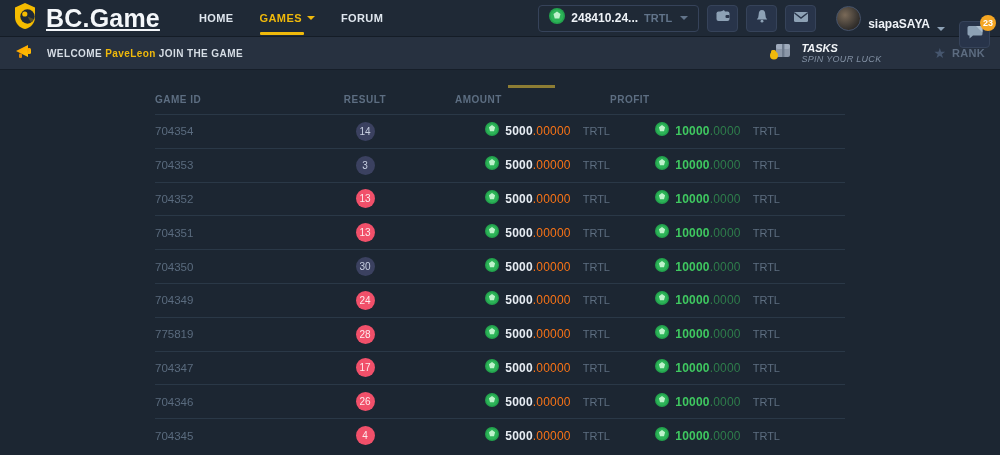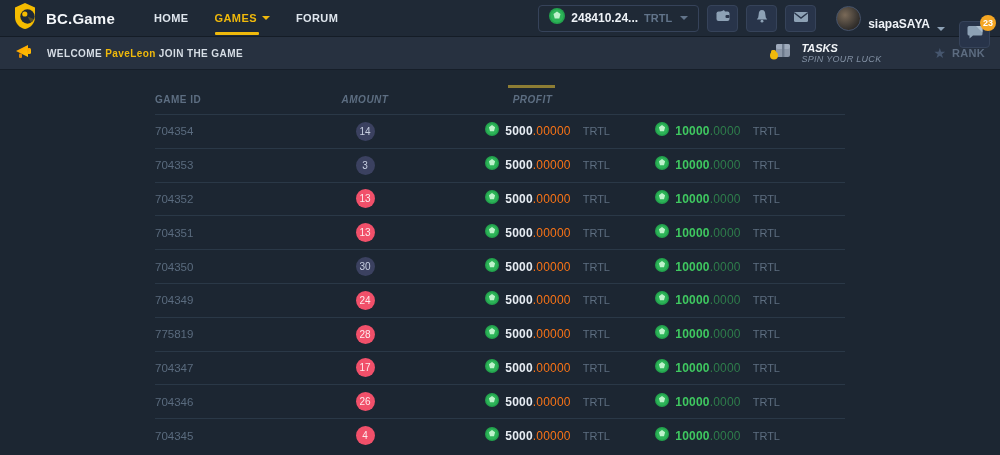--- a/index.html
+++ b/index.html
@@ -10,21 +10,21 @@
     color:#e6ecf2;
   }
   .page { position:relative; width:1000px; height:455px; }
 
   
   .navbar {
     height:37px; background:#1f2936; border-bottom:1px solid #141c26;
     display:flex; align-items:center; padding:0 10px 0 12px;
   }
   .logo { display:flex; align-items:center; gap:8px; margin-right:26px; cursor:pointer; }
-  .brand { font-size:15px; font-weight:bold; color:#f4f7fa; letter-spacing:.2px; }
+  .brand { font-size:25px; font-weight:bold; color:#f4f7fa; letter-spacing:.2px;text-decoration:underline; }
   .main-nav { display:flex; height:37px; }
   .nav-item {
     position:relative; display:flex; align-items:center; padding:0 13px;
     font-size:11px; font-weight:bold; letter-spacing:.4px; color:#dfe6ee; cursor:pointer;
   }
   .nav-item.active { color:var(--accent); }
   .nav-item.active::after {
     content:""; position:absolute; left:13px; bottom:2px; width:44px; height:3px;
     background:var(--accent); border-radius:1px;
   }
@@ -90,21 +90,21 @@
     position:absolute; left:508px; top:0; width:47px; height:3px; background:#8d7d34;
   }
   .bets-table { width:690px; margin:15px 155px 0 155px; }
   .thead, .trow {
     display:grid; grid-template-columns:120px 180px 155px 170px;
     padding-right:65px; align-items:center;
   }
   .thead { height:29px; }
   .th { font-size:10px; font-weight:bold; letter-spacing:.5px; color:#5d6e82; }
   .th.c-result { text-align:center; }
-  .th.c-amount, .th.c-profit { text-align:center;font-style:italic; }
+  .th.c-amount, .th.c-profit { text-align:left; }
   .trow { height:33.8px; border-top:1px solid #2a3847; }
   .cell-gameid { font-size:11.5px; color:#5a6b7e; }
   .cell-result { display:flex; justify-content:center; }
   .badge {
     min-width:19px; height:19px; border-radius:50%; padding:0 3px;
     display:flex; align-items:center; justify-content:center;
     font-size:10px; font-weight:normal; color:rgba(255,255,255,.88);
   }
   .badge.navy { background:var(--badge-navy); color:#c9d0e2; }
   .badge.red  { background:var(--badge-red); }
@@ -254,20 +254,21 @@
       <span class="rank-label">RANK</span>
     </div>
   </div>
 
   <main class="main">
     <div class="tab-fragment"></div>
 
     <section class="bets-table">
       <div class="thead">
         <div class="th c-gameid">GAME ID</div>
+        <div class="th c-result">RESULT</div>
         <div class="th c-amount">AMOUNT</div>
         <div class="th c-profit">PROFIT</div>
       </div>
       <div>
   <div class="trow">
     <div class="cell-gameid">704354</div>
     <div class="cell-result">
       <span class="badge navy">14</span>
     </div>
     <div class="cell-amount">

